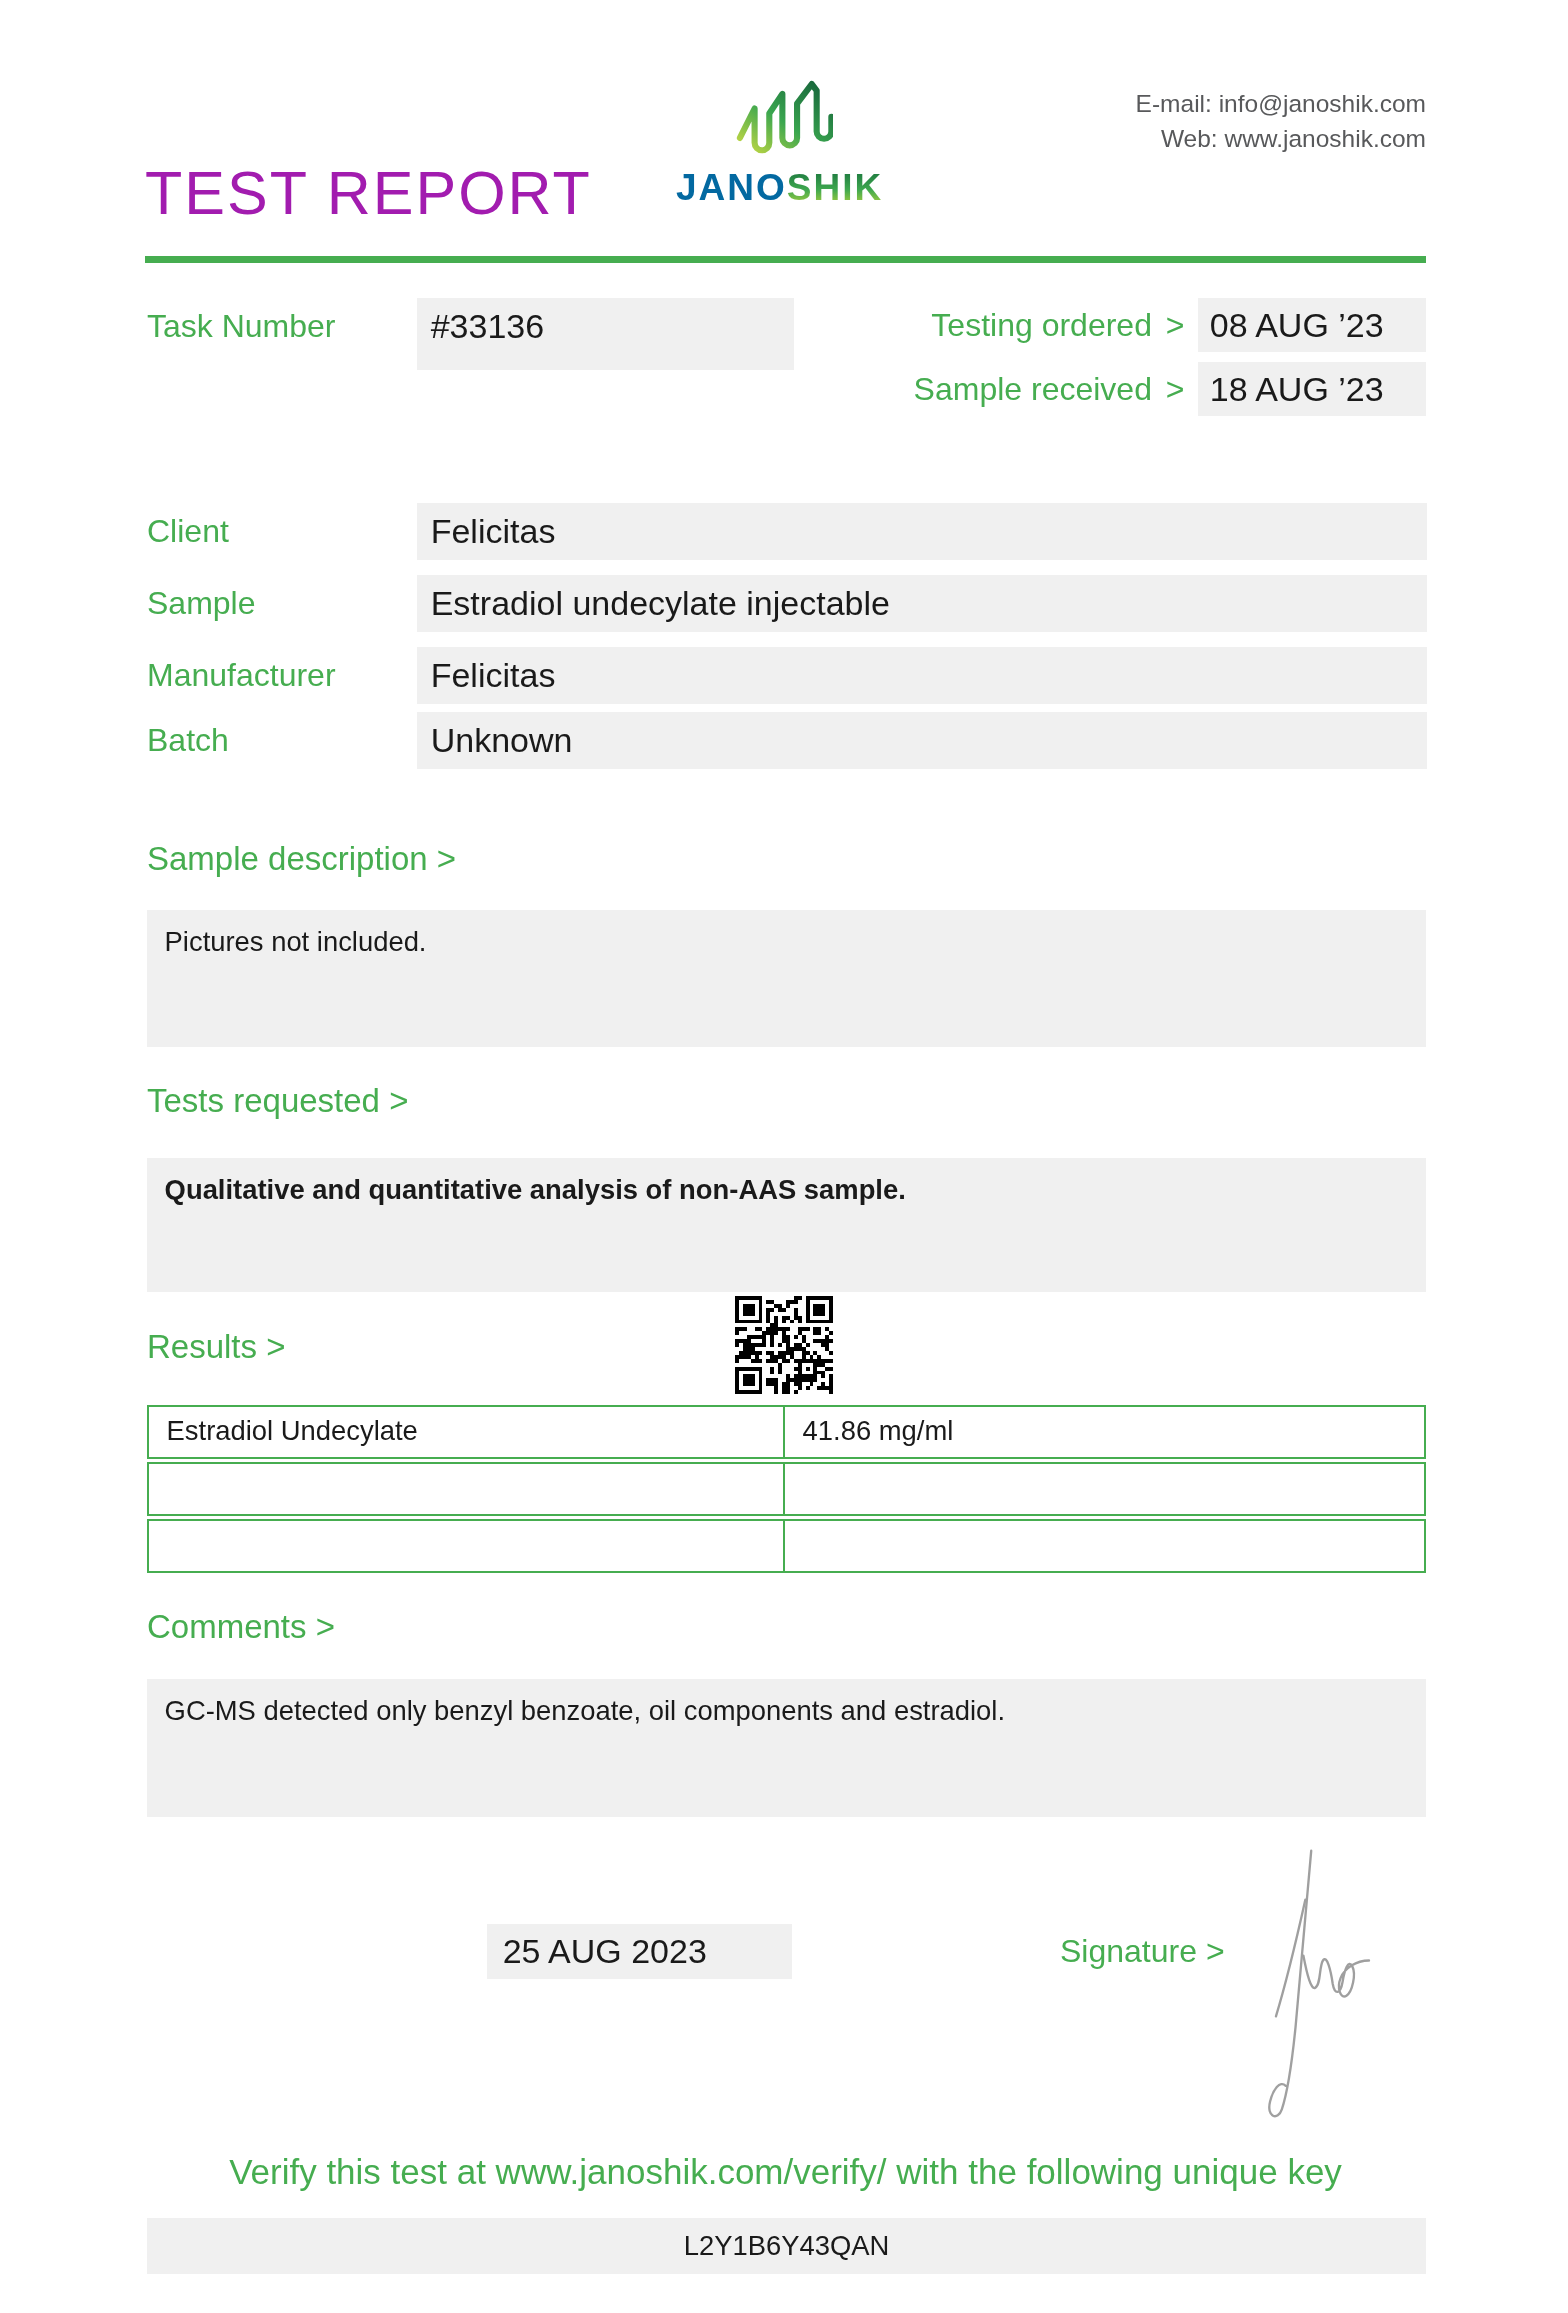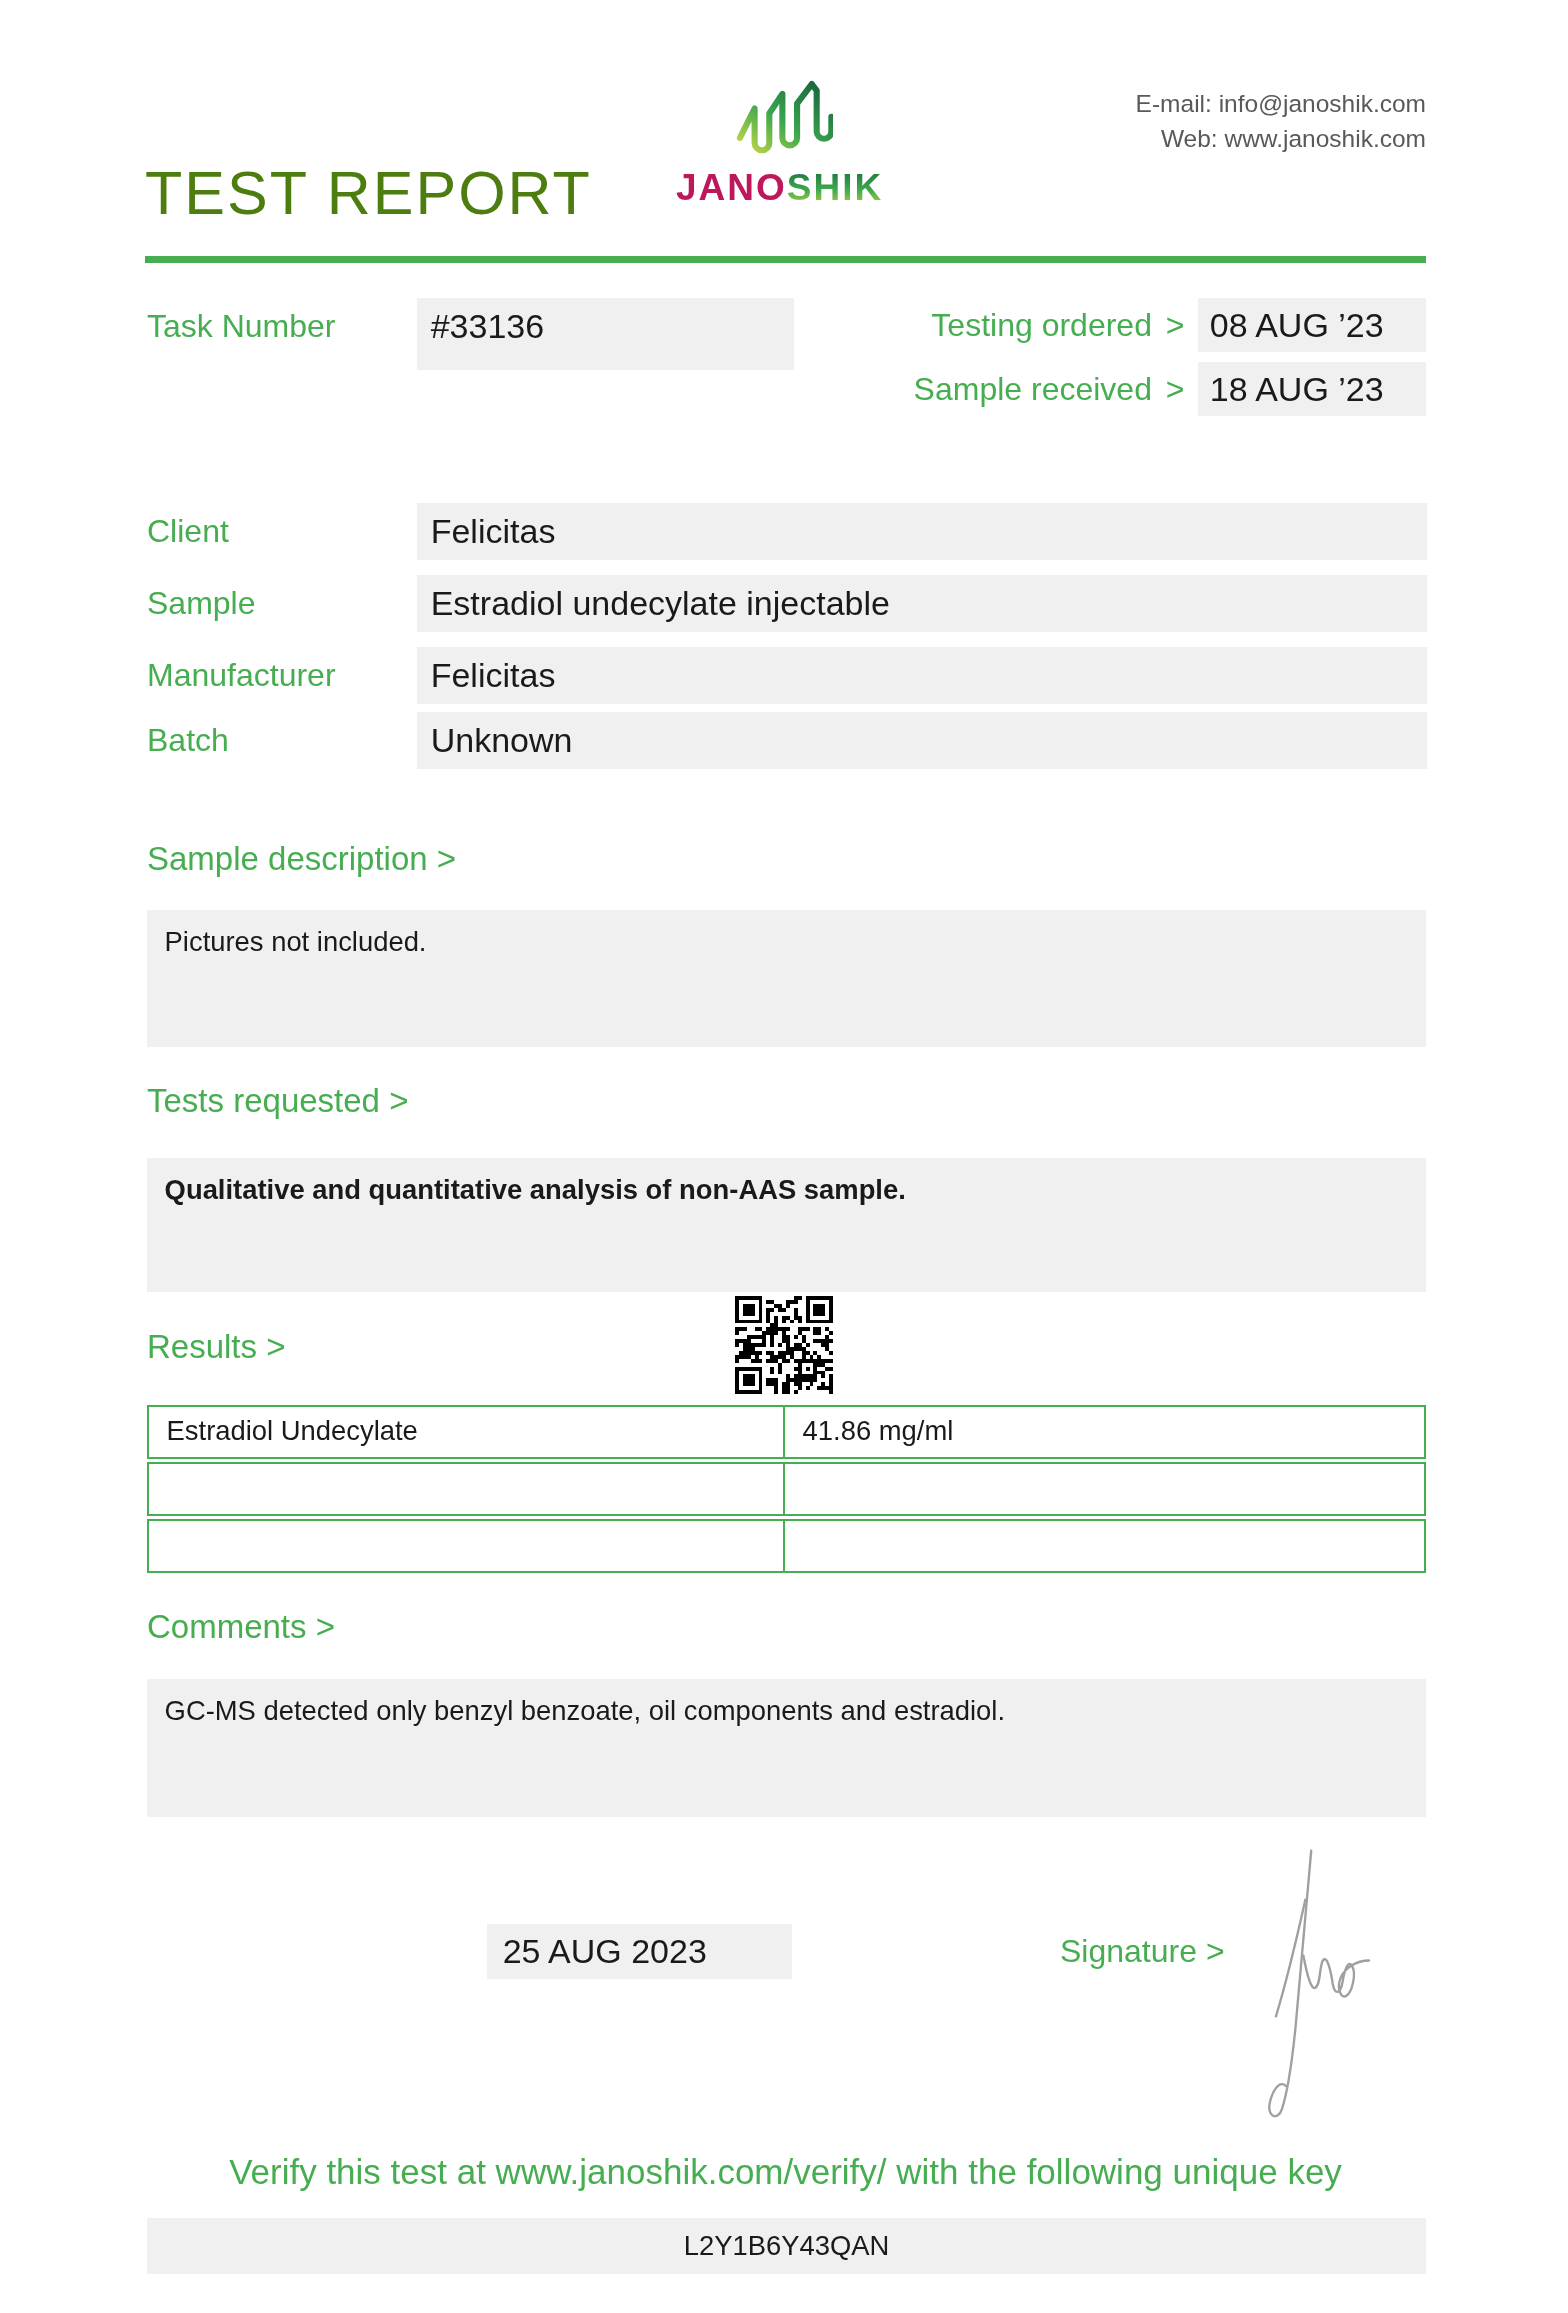--- a/index.html
+++ b/index.html
@@ -2,23 +2,23 @@
 <html><head>
 <meta charset="utf-8">
 <style>
   html,body{margin:0;padding:0;background:#fff;}
   .page{
     position:relative;width:1568px;height:2313px;background:#ffffff;
     font-family:"Liberation Sans","DejaVu Sans",sans-serif;color:#1a1a1a;overflow:hidden;
   }
   .abs{position:absolute;}
   
-  .title{left:145px;top:163px;font-size:61px;font-weight:500;letter-spacing:2px;color:#4d7c0f;line-height:1;}
+  .title{left:145px;top:163px;font-size:61px;font-weight:500;letter-spacing:2px;color:#a21caf;line-height:1;}
   .brand-text{left:676px;top:169px;width:225px;font-size:37px;font-weight:700;letter-spacing:2px;line-height:1;}
-  .brand-jano{color:#be185d;}
+  .brand-jano{color:#0369a1;}
   .brand-shik{color:#2f9e4f;}
   @supports ((-webkit-background-clip:text)){
     .brand-shik{background:linear-gradient(180deg,#156d3c 0%,#3fa84f 55%,#b9d53a 100%);
       -webkit-background-clip:text;background-clip:text;color:transparent;}
   }
   .contact{right:142px;top:86px;text-align:right;font-size:24.5px;color:#58595b;line-height:35px;}
   .divider{left:145px;top:256px;width:1281px;height:6.9px;background:#46ad50;}
   
   .green-label{color:#46ad50;font-size:32px;}
   .chev{color:#46ad50;font-size:32px;}

